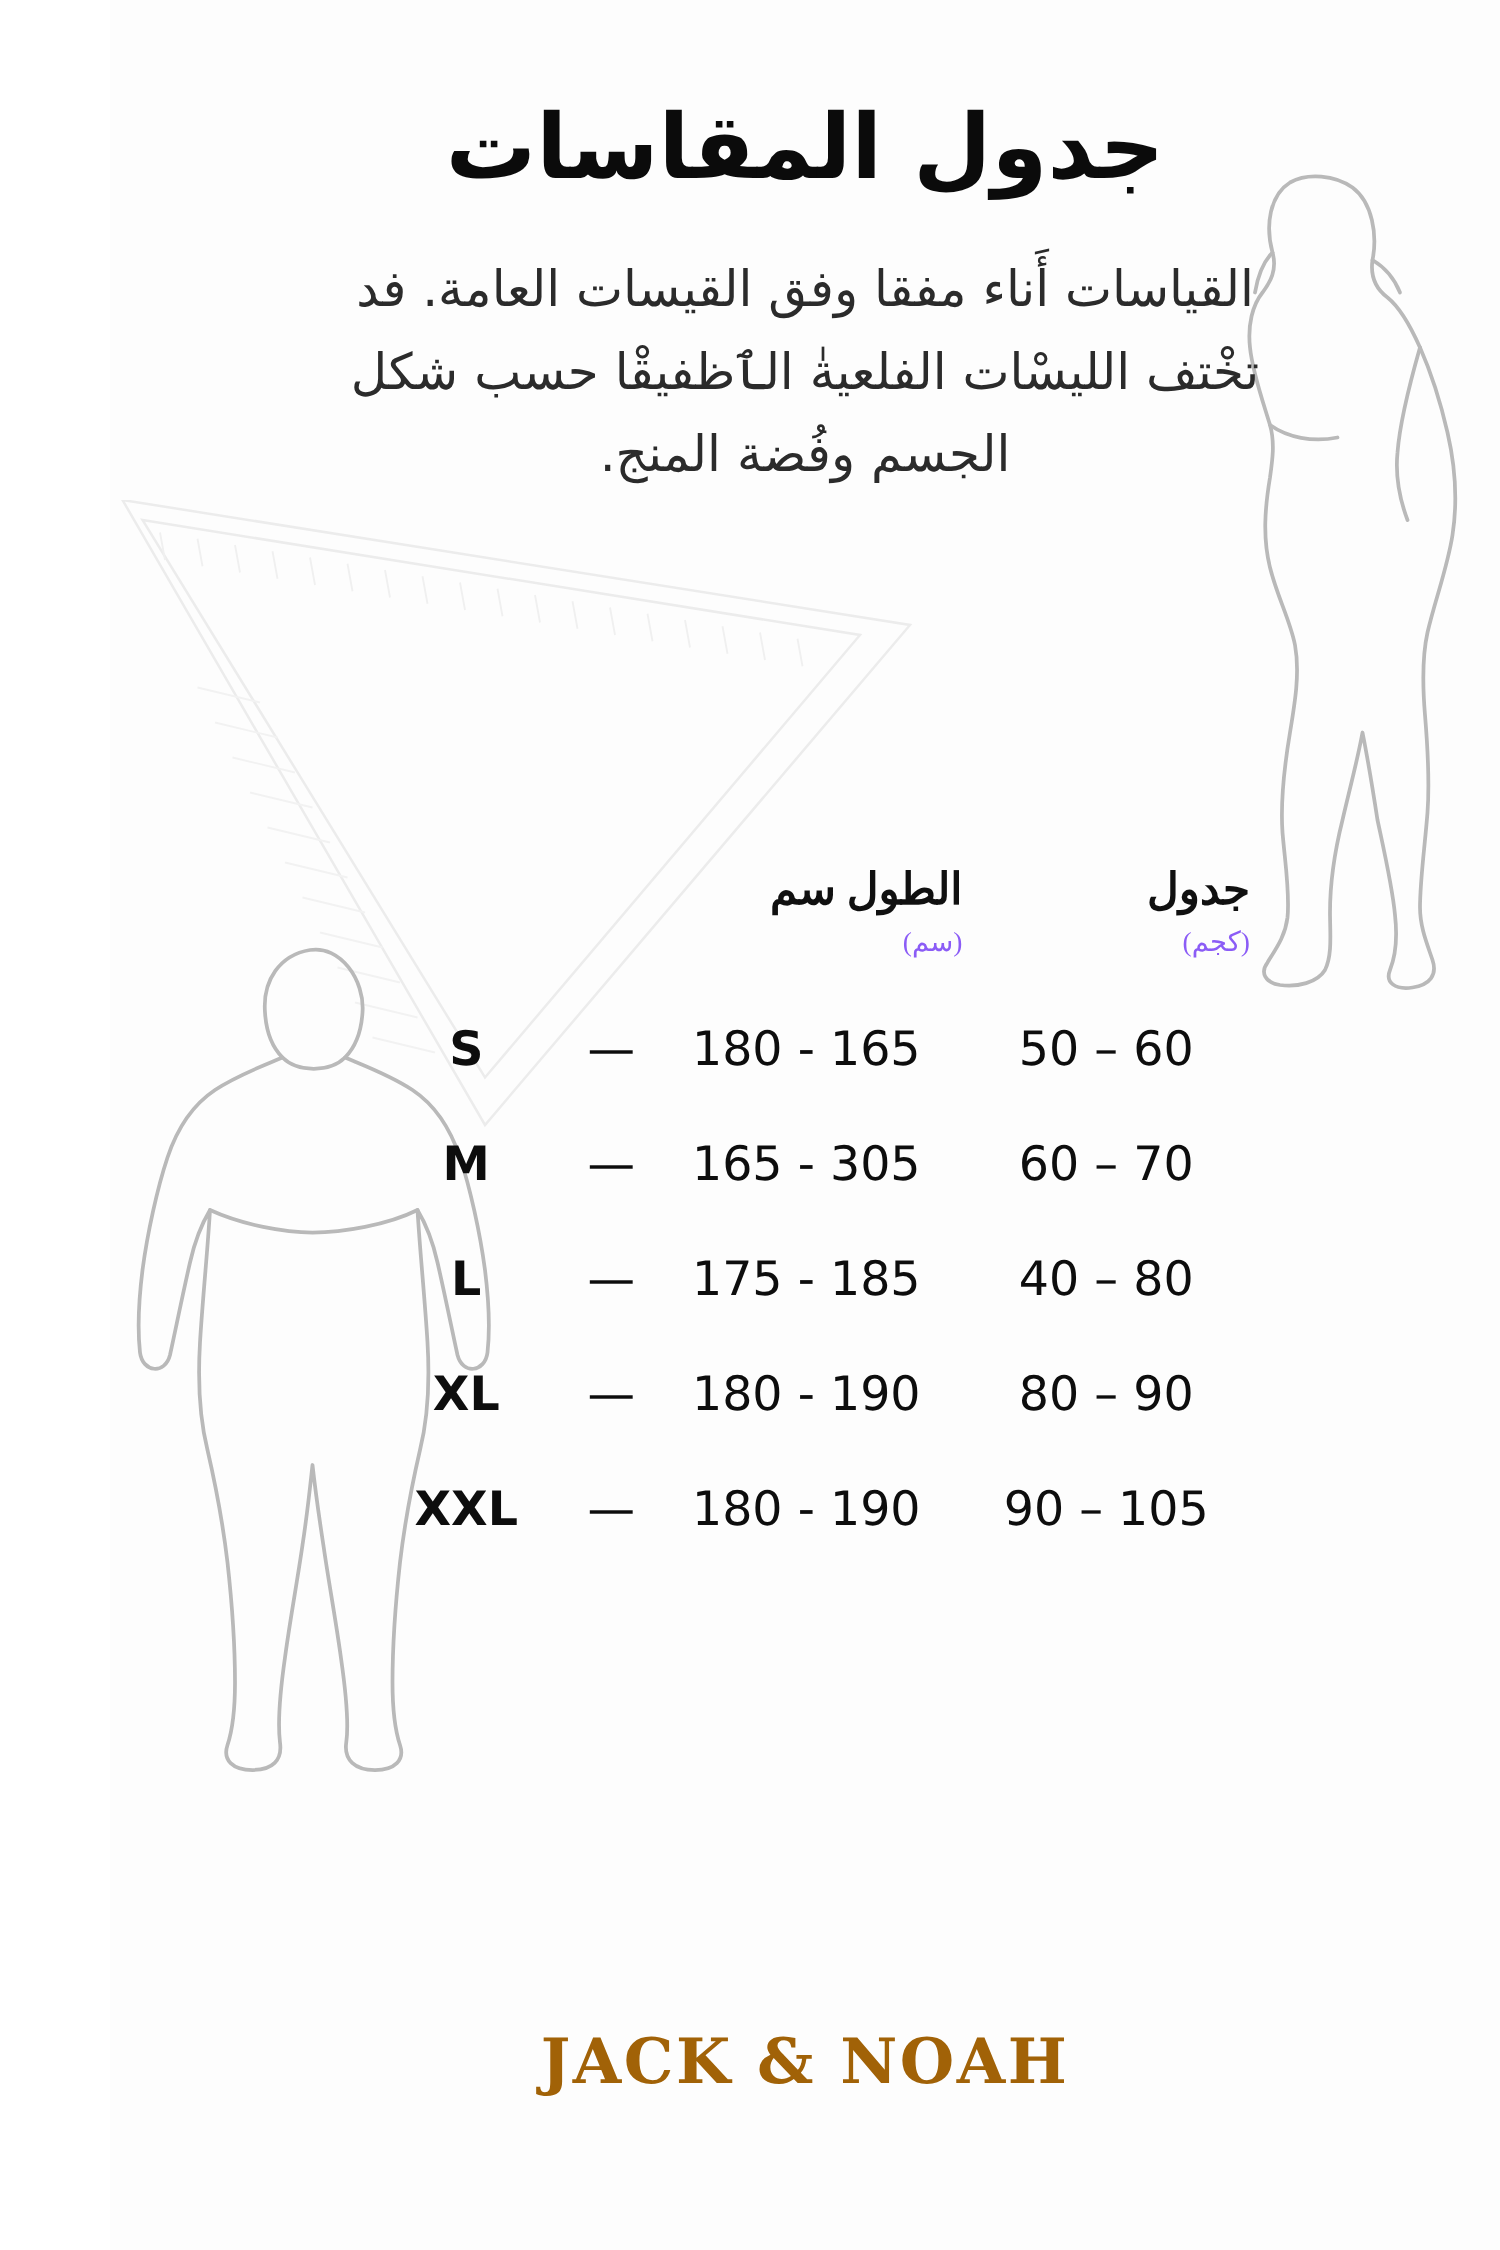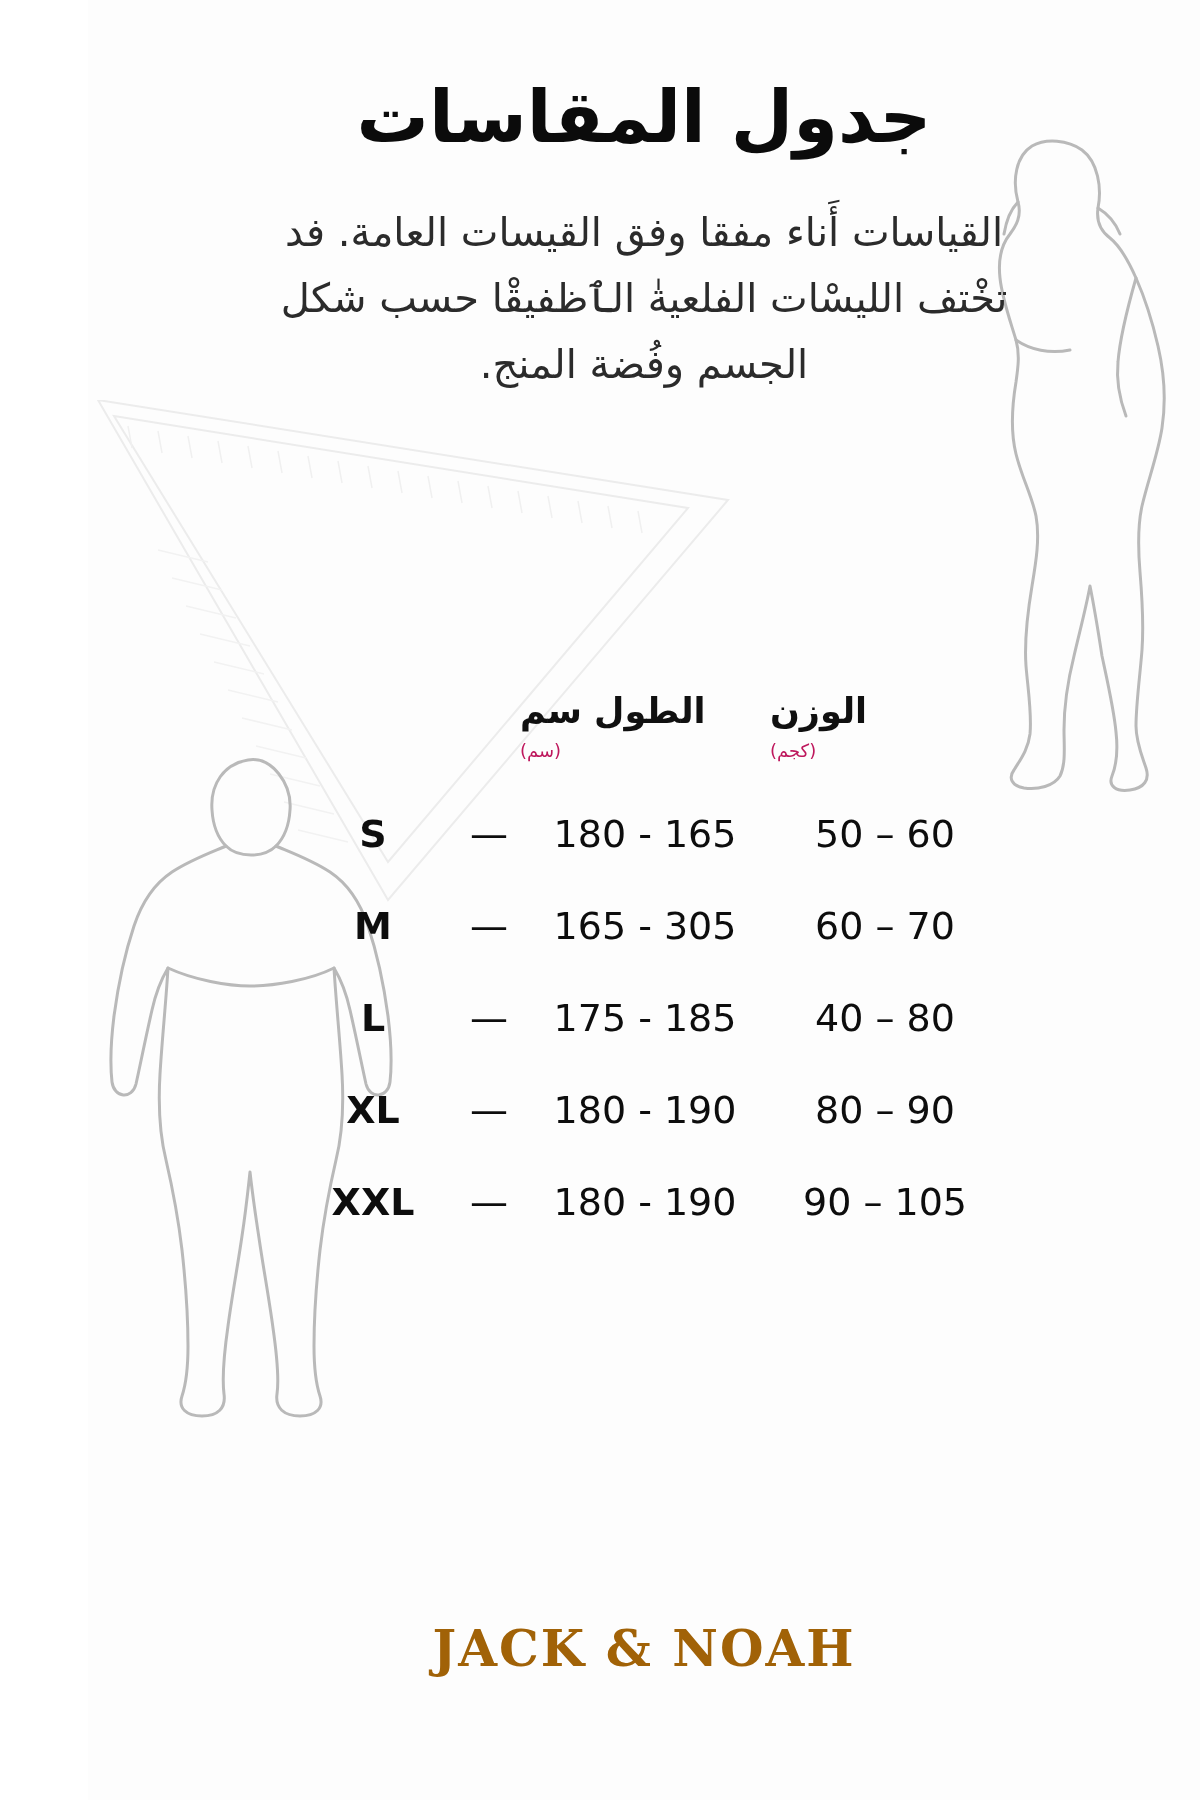--- a/index.html
+++ b/index.html
@@ -69,28 +69,29 @@
     border-collapse: collapse;
     direction: rtl;
   }
   table.size-table th {
     font-size: 35px;
     font-weight: 700;
     color: #101010;
     padding: 0 0 26px 0;
     vertical-align: top;
     line-height: 1.25;
-    text-align: left;
+    text-align: right;
+    font-family: Liberation Serif, serif;
   }
   table.size-table th .unit {
     display: block;
-    font-size: 18px;
+    font-size: 22px;
     font-weight: 400;
     margin-top: 6px;
-    color: #be185d;
+    color: #8b5cf6;
   }
   table.size-table td {
     font-size: 38px;
     color: #0d0d0d;
     padding: 24px 0;
     text-align: center;
     white-space: nowrap;
   }
   td.col-size {
     font-weight: 700;
@@ -230,21 +231,21 @@
   <div class="header">
     <h1 class="title">جدول المقاسات</h1>
     <p class="subtitle">القياسات أَناء مفقا وفق القيسات العامة. فد تخْتف الليسْات الفلعيةٰ الٱظفيقْا حسب شكل الجسم وفُضة المنج.</p>
   </div>
 
   <div class="table-wrap">
     <table class="size-table">
       <thead>
         <tr>
           <th class="h-weight">
-            <span>الوزن</span>
+            <span>جدول</span>
             <span class="unit">(كجم)</span>
           </th>
           <th class="h-height">
             <span>الطول سم</span>
             <span class="unit">(سم)</span>
           </th>
           <th class="h-blank2"></th>
           <th class="h-blank"></th>
         </tr>
       </thead>

